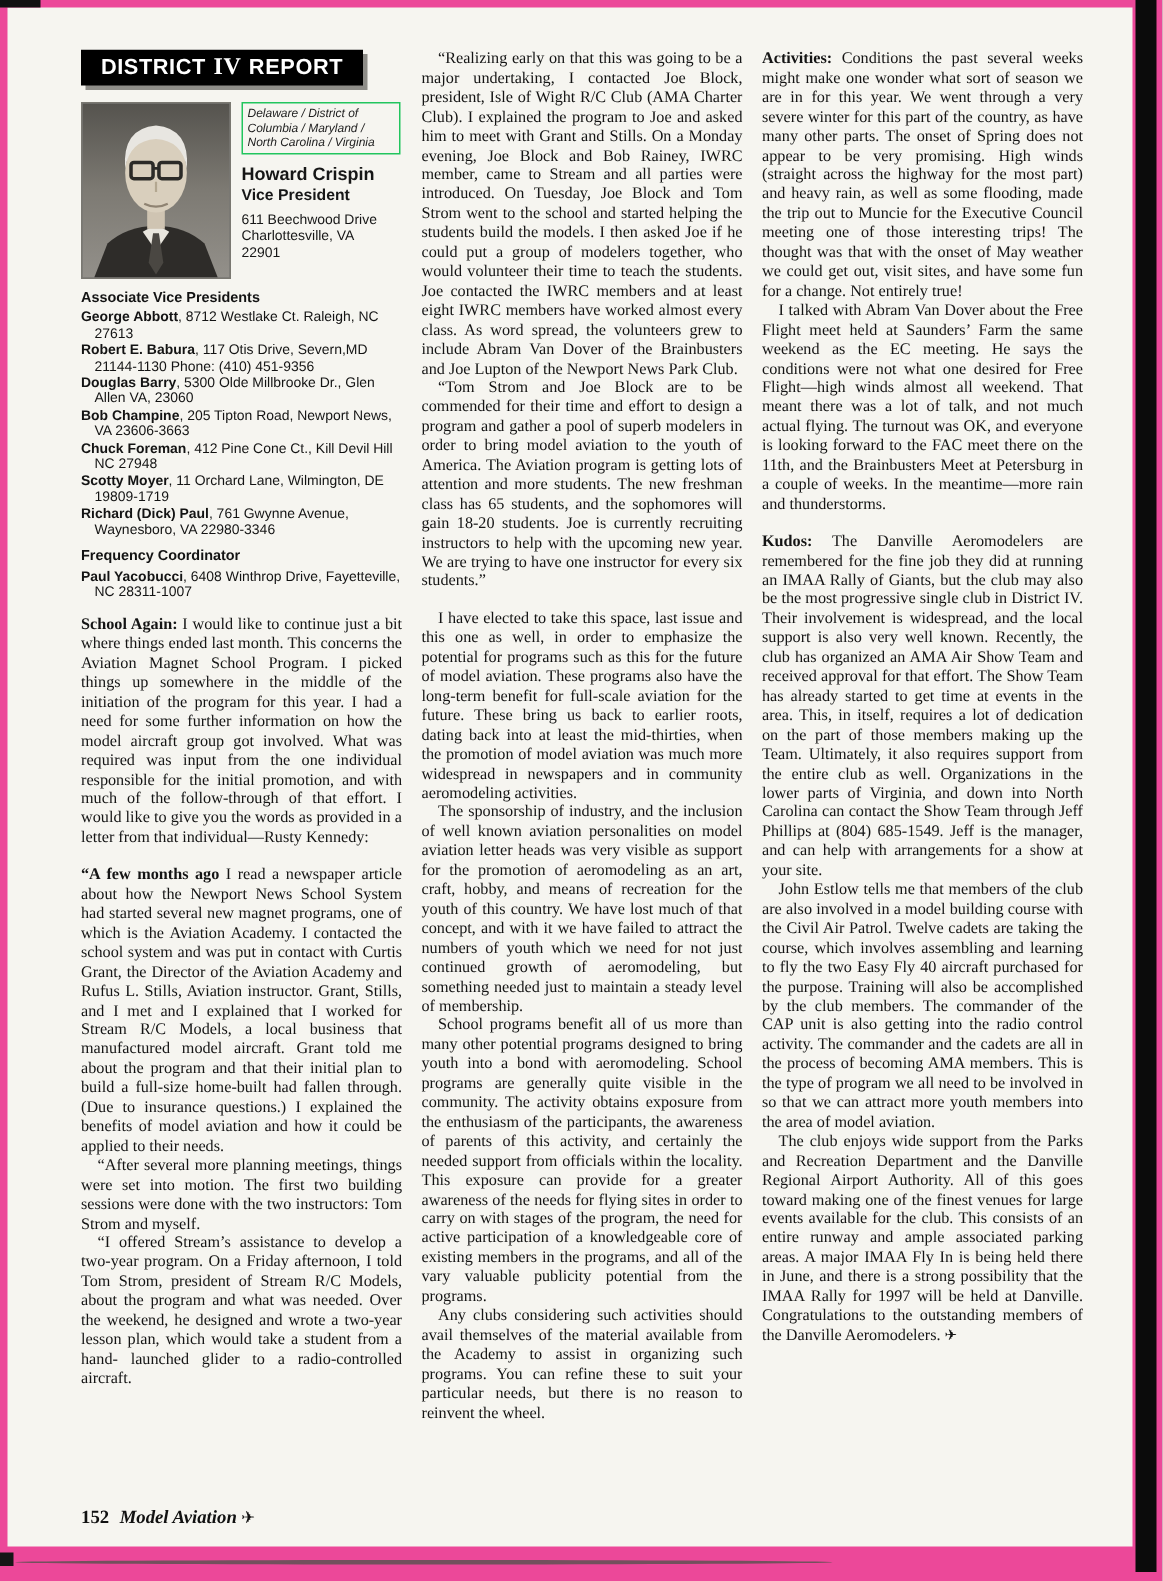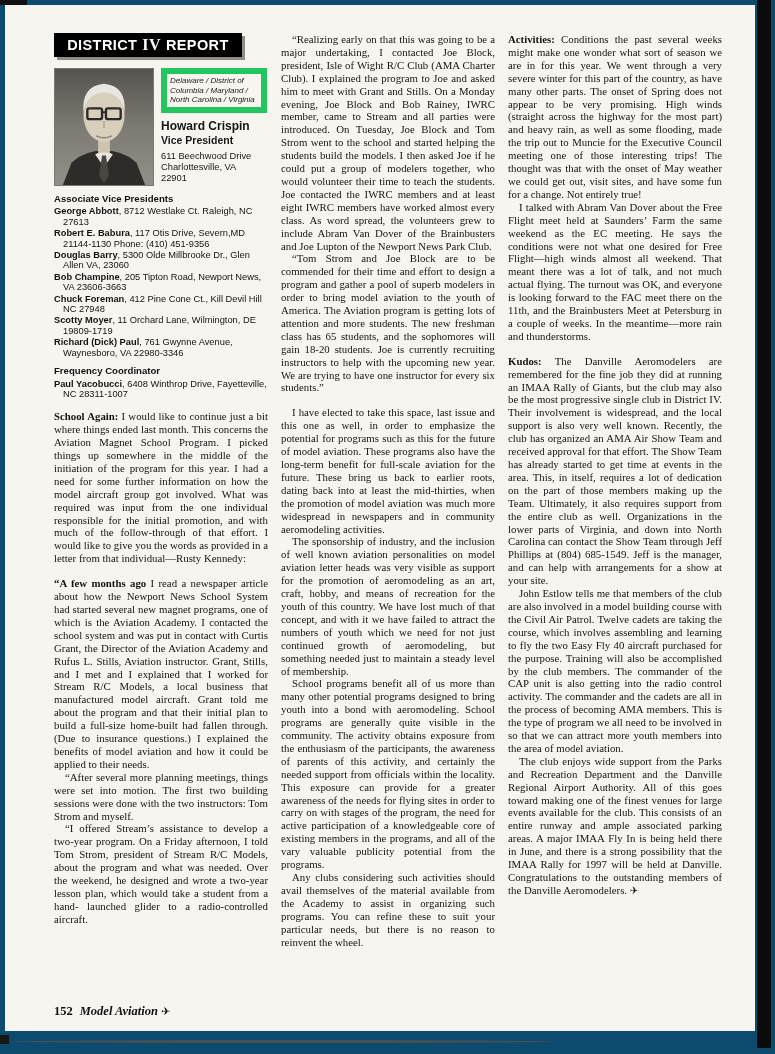--- a/index.html
+++ b/index.html
@@ -1,38 +1,38 @@
 <!DOCTYPE html>
 <html><head>
 <meta charset="utf-8">
 <style>
   * { margin:0; padding:0; box-sizing:border-box; }
   html,body { width:775px; height:1054px; }
   body { background:#a9a8a2; font-family:"Liberation Serif", serif; }
-  .scan { position:relative; width:775px; height:1054px; background:#0c4a6e; overflow:hidden; }
+  .scan { position:relative; width:775px; height:1054px; background:#ec4899; overflow:hidden; }
   .page { position:absolute; left:5px; top:5px; width:750px; height:1026px; background:#f6f5f0; }
   .edge-bar { position:absolute; left:757px; top:0; width:14px; height:1048px; background:#0b0b0b; }
   .corner-mark { position:absolute; left:0; top:0; width:27px; height:5px; background:#111; }
   .bottom-mark { position:absolute; left:0; top:1035px; width:9px; height:9px; background:#161616; }
   .bottom-line { position:absolute; left:10px; top:1040px; width:545px; height:3px; background:#55534e; border-radius:50%; opacity:.8; }
 
   .content { position:absolute; left:49px; top:28px; width:668px; height:965px; display:flex; gap:13px; }
   .col { width:214px; flex:none; overflow:hidden; }
 
   
   .title-box { width:188px; height:24px; background:#000; color:#fff;
     font-family:"Liberation Sans", sans-serif; font-weight:bold; font-size:14.5px;
     letter-spacing:.4px; display:flex; align-items:center; justify-content:center;
     box-shadow:3px 3px 0 #8e8d88; }
   .title-box .numeral { font-family:"Liberation Serif", serif; font-size:16px; margin:0 5px; }
   .officer-row { display:flex; margin-top:11px; }
   .photo { width:100px; height:118px; flex:none; border:1px solid #7a7871; background:#777; }
   .photo svg { display:block; width:100%; height:100%; }
   .officer-info { margin-left:7px; width:106px; font-family:"Liberation Sans", sans-serif; color:#161616; }
-  .regions { font-size:8px; font-style:italic; line-height:9.6px; border:6px solid #22c55e; padding:2px 3px; color:#222; }
+  .regions { font-size:8px; font-style:italic; line-height:9.6px; border:1px solid #22c55e; padding:2px 3px; color:#222; }
   .officer-name { font-weight:bold; font-size:12px; margin-top:6px; }
   .officer-title { font-weight:bold; font-size:10.5px; margin-top:1px; }
   .officer-addr { font-size:9.3px; line-height:11px; }
   .officer-addr.first { margin-top:5px; }
 
   .sidebar-list { margin-top:8px; font-family:"Liberation Sans", sans-serif; font-size:9.3px; line-height:10.4px; color:#131313; }
   .sidebar-heading { font-weight:bold; font-size:9.6px; margin-bottom:2px; }
   .entry { padding-left:9px; text-indent:-9px; margin-bottom:1px; }
   .entry .b { font-weight:bold; }
   .freq { margin-top:8px; }

